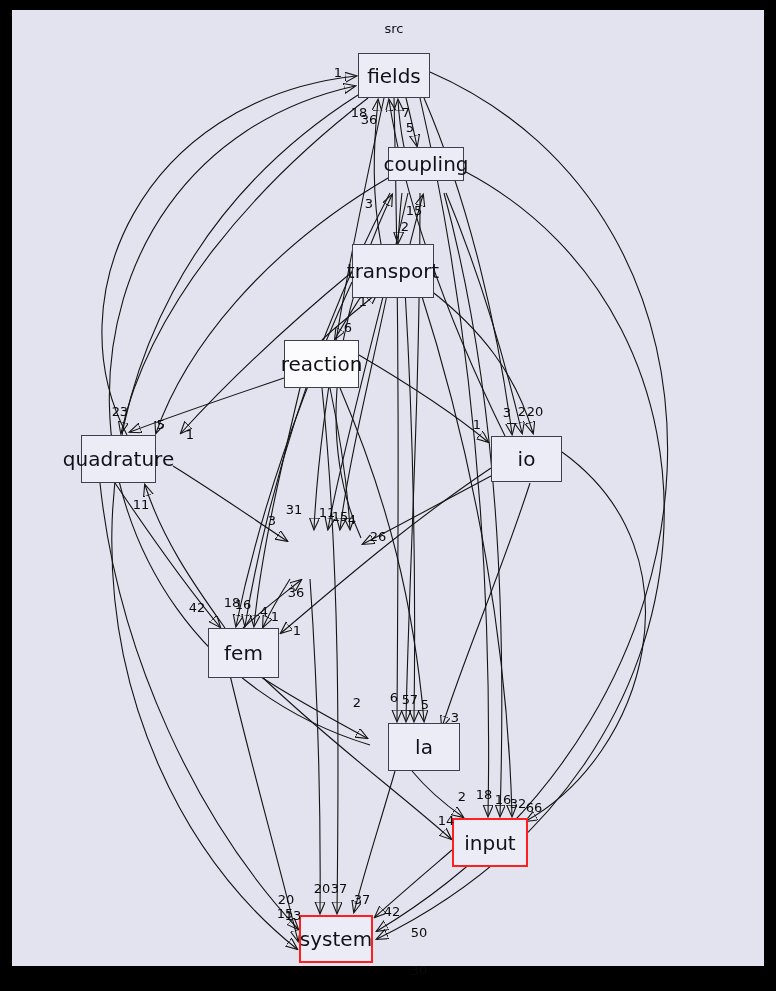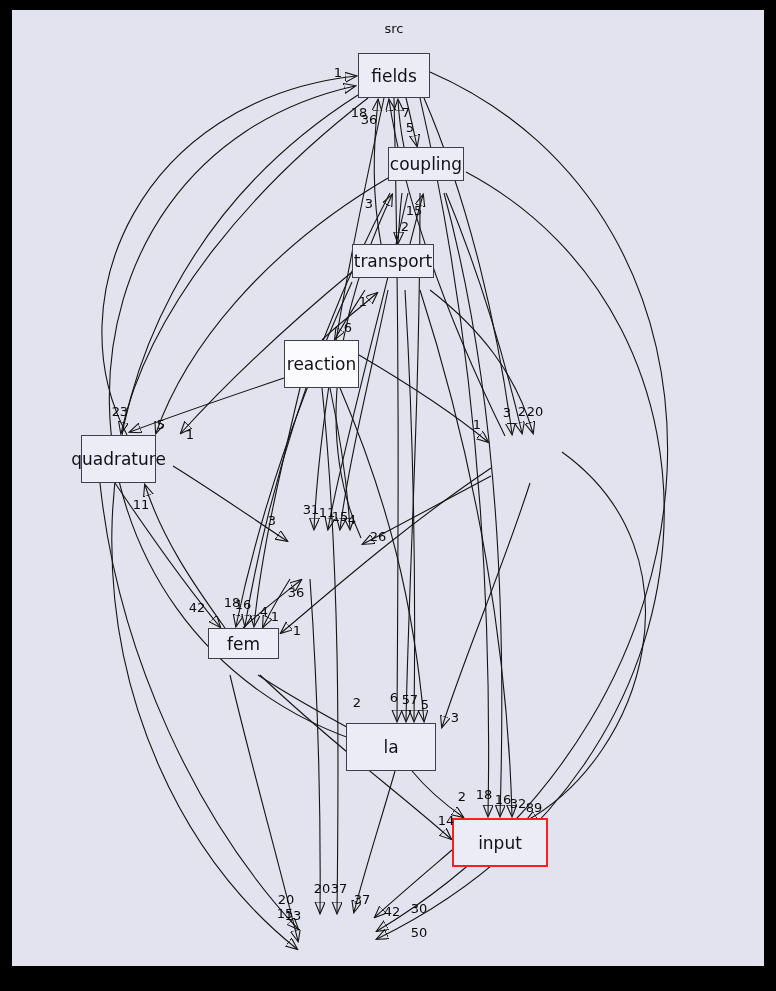--- a/index.html
+++ b/index.html
@@ -2,21 +2,21 @@
 <html><head>
 <meta charset="utf-8">
 <style>
   html,body{margin:0;padding:0;background:#000;}
   #stage{position:relative;width:776px;height:991px;background:#000;overflow:hidden;
          font-family:"DejaVu Sans",sans-serif;}
   #paper{position:absolute;left:12px;top:10px;width:752px;height:956px;background:#e3e3ef;}
   #edges{position:absolute;left:0;top:0;width:776px;height:991px;}
   #edges path{fill:none;stroke:#141414;stroke-width:1.1;marker-end:url(#ah);}
   .node{position:absolute;display:flex;align-items:center;justify-content:center;
-        background:#ececf6;border:1.5px solid #3e3e4e;color:#101018;font-size:17px;
+        background:#ececf6;border:1.5px solid #3e3e4e;color:#101018;font-size:20px;
         box-sizing:border-box;cursor:pointer;}
   .node.white{background:#fbfbfe;}
   .node.red{border:2px solid #ff1f1f;}
   .cluster-title{position:absolute;left:358px;top:21px;width:72px;text-align:center;
         font-size:13px;color:#101018;}
   .elabel{position:absolute;transform:translate(-50%,-50%);font-size:13px;color:#0a0a0a;
         line-height:1;white-space:nowrap;}
 </style>
 </head>
 <body>
@@ -96,26 +96,28 @@
       <path d="M322,388 C340,565 339,745 337,913"></path>
       <path d="M395,771 C381,820 366,866 354,912"></path>
       <path d="M452,850 C424,874 398,896 375,917"></path>
     </g>
   </svg>
 
   <div class="cluster-title">src</div>
 
   <div class="node" style="left:358px;top:53px;width:72px;height:45px">fields</div>
   <div class="node" style="left:388px;top:147px;width:76px;height:34px">coupling</div>
-  <div class="node" style="left:352px;top:244px;width:82px;height:34px">transport</div>
+  <div class="node" style="left:352px;top:244px;width:82px;height:54px">transport</div>
   <div class="node white" style="left:284px;top:340px;width:75px;height:48px">reaction</div>
   <div class="node" style="left:81px;top:435px;width:75px;height:48px">quadrature</div>
-  <div class="node" style="left:208px;top:628px;width:71px;height:31px">fem</div>
-  <div class="node" style="left:346px;top:723px;width:90px;height:48px">la</div>
-  <div class="node red" style="left:452px;top:818px;width:96px;height:49px">input</div>
+  <div class="node" style="left:491px;top:436px;width:71px;height:46px">io</div>
+  <div class="node" style="left:208px;top:628px;width:71px;height:50px">fem</div>
+  <div class="node" style="left:388px;top:723px;width:72px;height:48px">la</div>
+  <div class="node red" style="left:452px;top:818px;width:76px;height:49px">input</div>
+  <div class="node red" style="left:299px;top:915px;width:74px;height:48px">system</div>
 
   <div id="labels">
       <span class="elabel" style="left: 338px; top: 72px;">1</span>
       <span class="elabel" style="left: 359px; top: 112px;">18</span>
       <span class="elabel" style="left: 369px; top: 119px;">36</span>
       <span class="elabel" style="left: 406px; top: 112px;">7</span>
       <span class="elabel" style="left: 410px; top: 127px;">5</span>
       <span class="elabel" style="left: 369px; top: 203px;">3</span>
       <span class="elabel" style="left: 414px; top: 210px;">15</span>
       <span class="elabel" style="left: 405px; top: 226px;">2</span>
@@ -124,21 +126,21 @@
       <span class="elabel" style="left: 116px; top: 411px;">2</span>
       <span class="elabel" style="left: 124px; top: 411px;">3</span>
       <span class="elabel" style="left: 161px; top: 424px;">5</span>
       <span class="elabel" style="left: 190px; top: 434px;">1</span>
       <span class="elabel" style="left: 141px; top: 504px;">11</span>
       <span class="elabel" style="left: 477px; top: 424px;">1</span>
       <span class="elabel" style="left: 507px; top: 412px;">3</span>
       <span class="elabel" style="left: 522px; top: 411px;">2</span>
       <span class="elabel" style="left: 535px; top: 411px;">20</span>
       <span class="elabel" style="left: 272px; top: 520px;">3</span>
-      <span class="elabel" style="left: 311px; top: 509px;">31</span>
+      <span class="elabel" style="left: 294px; top: 509px;">31</span>
       <span class="elabel" style="left: 327px; top: 512px;">11</span>
       <span class="elabel" style="left: 340px; top: 516px;">15</span>
       <span class="elabel" style="left: 352px; top: 519px;">4</span>
       <span class="elabel" style="left: 378px; top: 536px; text-align: center;">26</span>
       <span class="elabel" style="left: 296px; top: 592px;">36</span>
       <span class="elabel" style="left: 197px; top: 607px;">42</span>
       <span class="elabel" style="left: 232px; top: 602px;">18</span>
       <span class="elabel" style="left: 243px; top: 604px;">16</span>
       <span class="elabel" style="left: 264px; top: 611px;">4</span>
       <span class="elabel" style="left: 275px; top: 616px;">1</span>
@@ -147,24 +149,24 @@
       <span class="elabel" style="left: 394px; top: 697px;">6</span>
       <span class="elabel" style="left: 406px; top: 699px;">5</span>
       <span class="elabel" style="left: 414px; top: 699px;">7</span>
       <span class="elabel" style="left: 425px; top: 704px;">5</span>
       <span class="elabel" style="left: 455px; top: 717px;">3</span>
       <span class="elabel" style="left: 446px; top: 820px;">14</span>
       <span class="elabel" style="left: 462px; top: 796px;">2</span>
       <span class="elabel" style="left: 484px; top: 794px;">18</span>
       <span class="elabel" style="left: 503px; top: 799px;">16</span>
       <span class="elabel" style="left: 518px; top: 803px;">32</span>
-      <span class="elabel" style="left: 534px; top: 807px;">89</span>
+      <span class="elabel" style="left: 534px; top: 807px;">66</span>
       <span class="elabel" style="left: 286px; top: 899px;">20</span>
       <span class="elabel" style="left: 285px; top: 913px;">15</span>
       <span class="elabel" style="left: 293px; top: 915px;">13</span>
       <span class="elabel" style="left: 322px; top: 888px;">20</span>
       <span class="elabel" style="left: 339px; top: 888px;">37</span>
       <span class="elabel" style="left: 362px; top: 899px;">37</span>
       <span class="elabel" style="left: 392px; top: 911px;">42</span>
       <span class="elabel" style="left: 419px; top: 932px;">50</span>
-      <span class="elabel" style="left: 419px; top: 908px;">30</span>
+      <span class="elabel" style="left: 419px; top: 970px;">30</span>
     </div>
 </div>
 
 </body></html>

